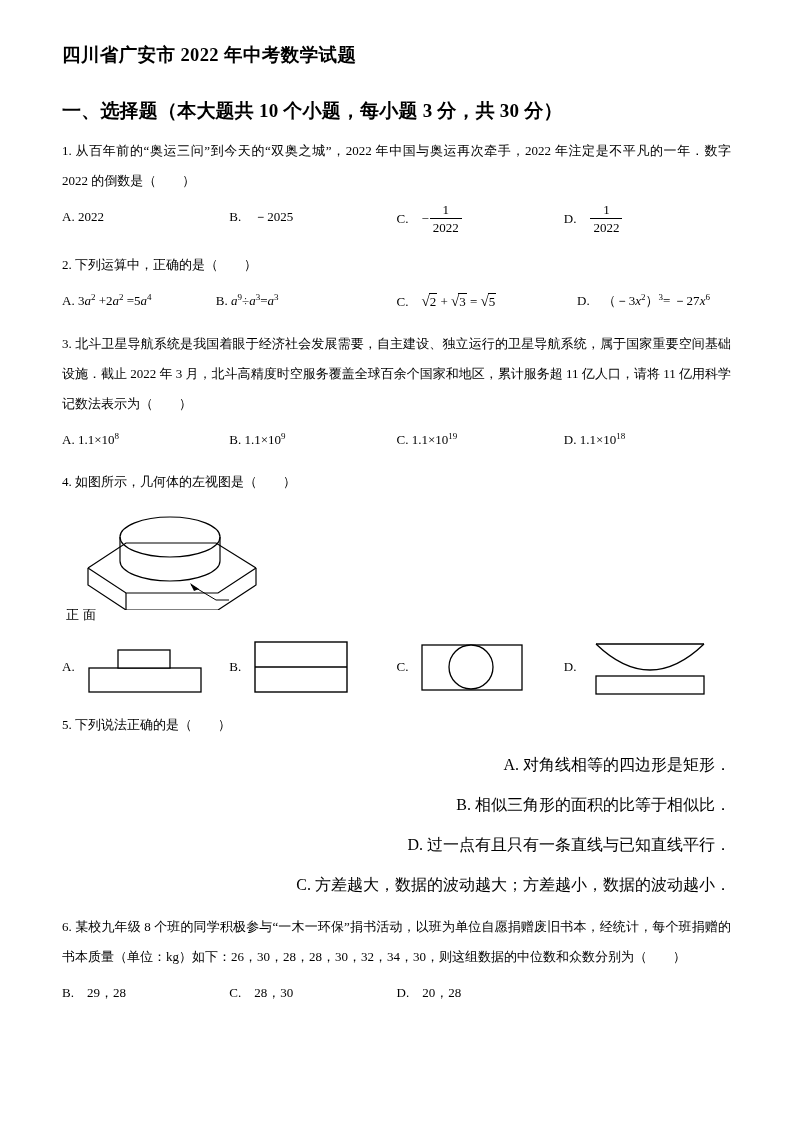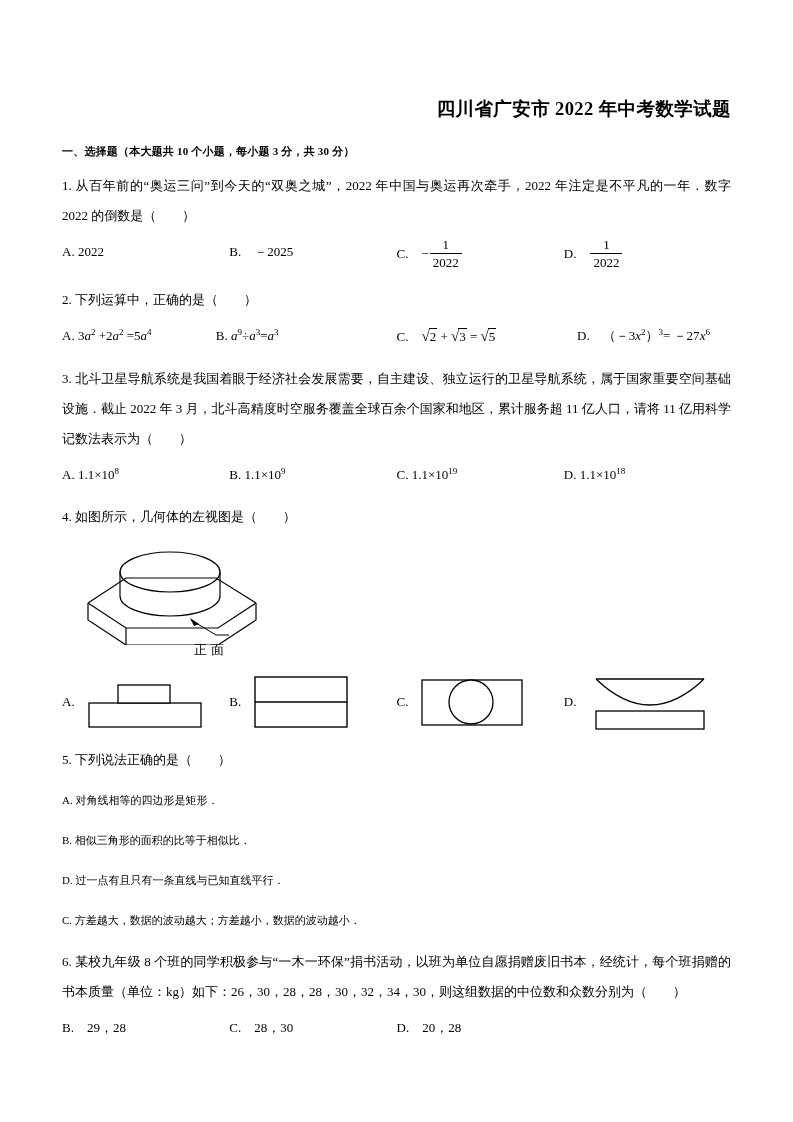--- a/index.html
+++ b/index.html
@@ -12,31 +12,31 @@
     height: 1122px;
     position: relative;
     background: #ffffff;
     font-family: "Liberation Serif", "DejaVu Serif", serif;
     color: #000000;
     box-sizing: border-box;
     padding: 0 62px;
     overflow: hidden;
   }
   .doc-title {
-    text-align: right;
+    text-align: left;
     font-size: 18.5px;
     font-weight: bold;
     margin: 0;
-    padding-top: 96px;
+    padding-top: 42px;
     letter-spacing: 0.4px;
   }
   .section-head {
-    font-size: 11px;
+    font-size: 19px;
     font-weight: bold;
-    margin-top: 23px;
+    margin-top: 31px;
     letter-spacing: 0.2px;
   }
   .q {
     font-size: 13px;
     line-height: 30px;
     margin-top: 12px;
     text-align: justify;
   }
   .q-stem {
     display: block;
@@ -49,22 +49,23 @@
   }
   .opts > div {
     box-sizing: border-box;
   }
   .opt-4 > div { width: 25%; }
   .opt-4.wide1 > div:nth-child(1) { width: 23%; }
   .opt-4.wide1 > div:nth-child(2) { width: 27%; }
   .opt-4.wide1 > div:nth-child(3) { width: 27%; }
   .opt-4.wide1 > div:nth-child(4) { width: 23%; }
   .opts-stack {
-    font-size: 11px;
+    font-size: 16px;
     line-height: 30px;
+    text-align: right;
   }
   .opts-stack > div { margin-top: 10px; }
 
   
   .frac {
     display: inline-block;
     vertical-align: middle;
     text-align: center;
     position: relative;
     top: -1px;
@@ -170,21 +171,21 @@
         <ellipse cx="104" cy="32" rx="50" ry="20"></ellipse>
         <path d="M54 32 L54 56"></path>
         <path d="M154 32 L154 56"></path>
         <path d="M54 56 A50 20 0 0 0 154 56"></path>
 
         <path d="M125 80 L150 95" stroke-width="1"></path>
         <path d="M150 95 L163 95" stroke-width="1"></path>
       </g>
       <polygon points="124,78 133,84 128,86" fill="#000"></polygon>
     </svg>
-    <div style="font-size:13px;margin-left:128px;margin-top:-8px;letter-spacing:4px;">正面</div>
+    <div style="font-size:13px;margin-top:-8px;letter-spacing:4px;">正面</div>
   </div>
 
   <div class="shape-row">
     <div class="shape-cell">
       <span class="shape-label">A.</span>
       <svg width="125" height="55" viewBox="0 0 125 55">
         <rect x="8" y="28" width="112" height="24" fill="#fff" stroke="#000" stroke-width="1.3"></rect>
         <rect x="37" y="10" width="52" height="18" fill="#fff" stroke="#000" stroke-width="1.3"></rect>
       </svg>
     </div>

